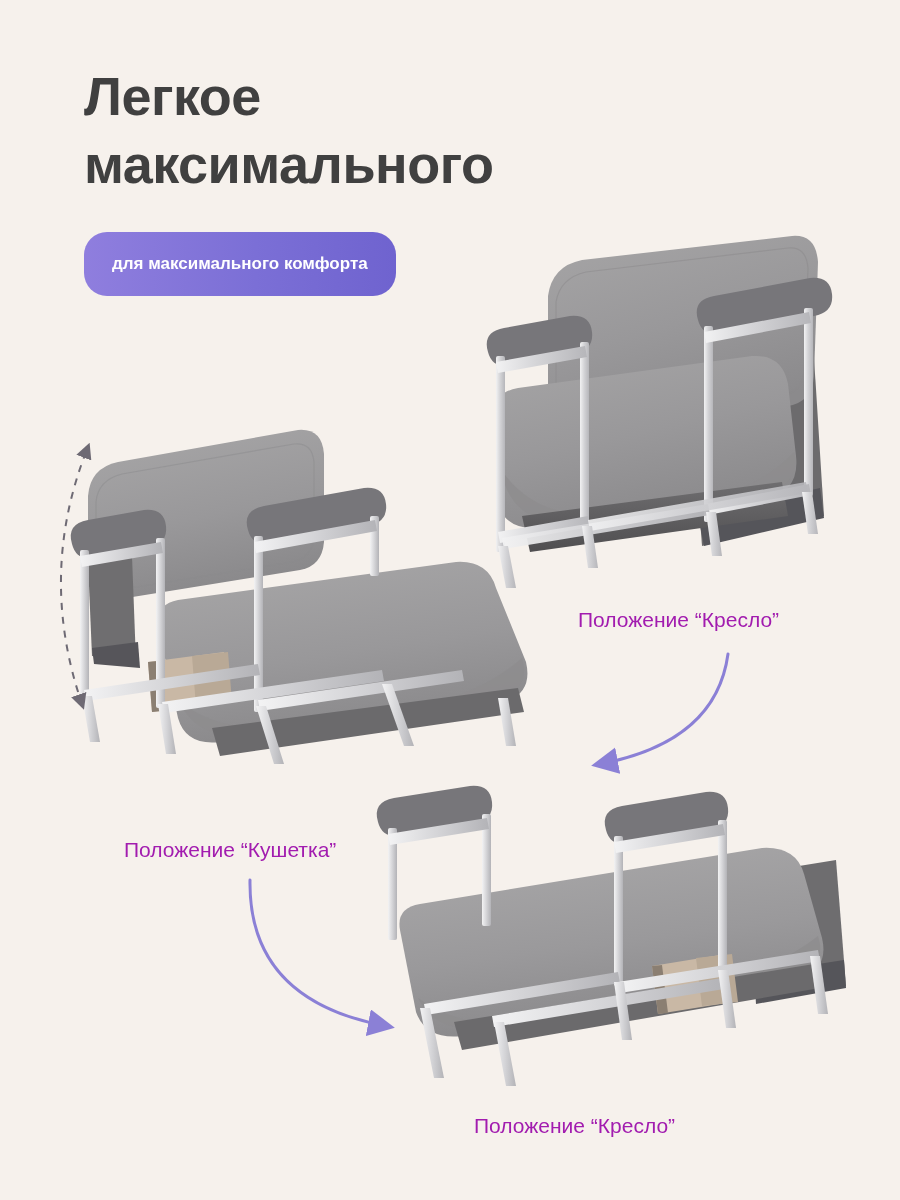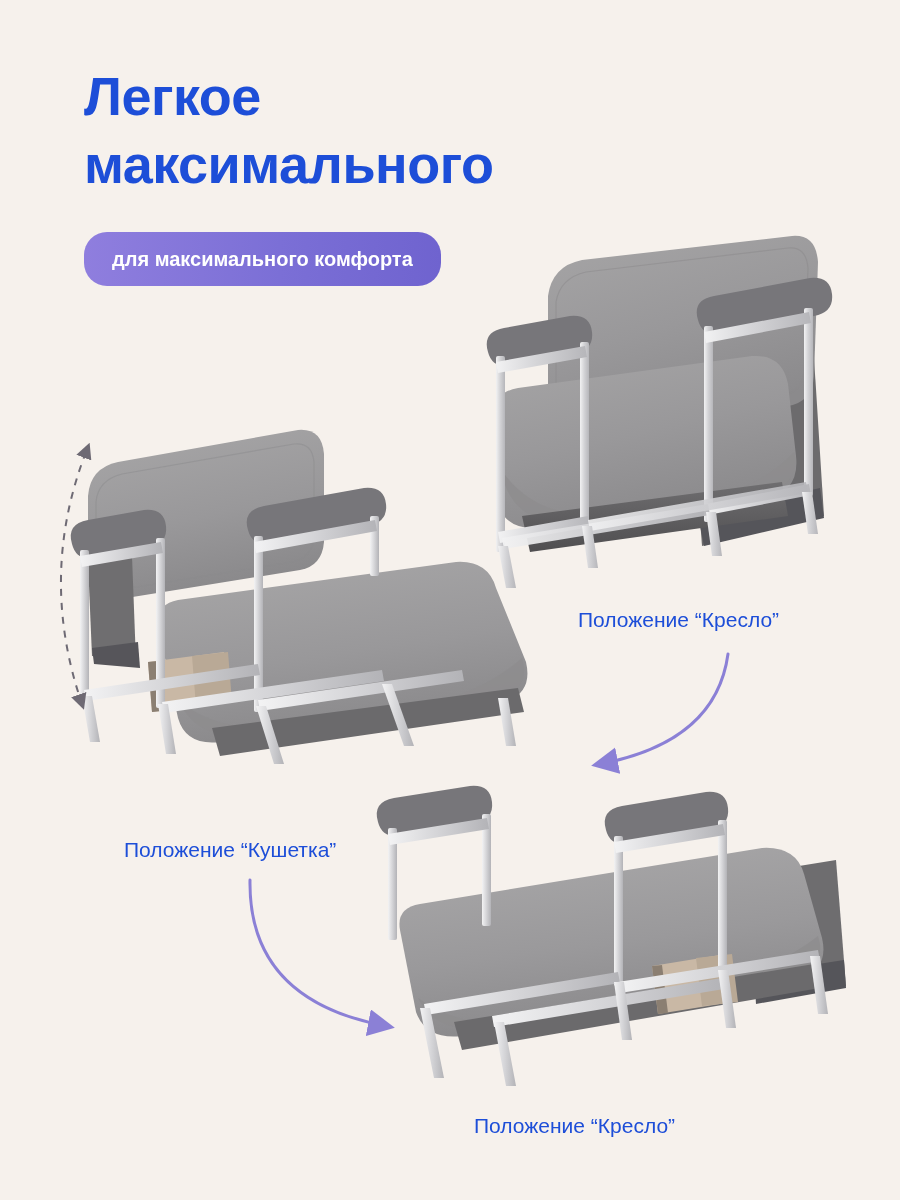--- a/index.html
+++ b/index.html
@@ -22,47 +22,47 @@
 
   
   .headline {
     position: absolute;
     left: 84px;
     top: 62px;
     width: 640px;
     font-size: 54px;
     line-height: 1.26;
     font-weight: bold;
-    color: #1d4ed8;
+    color: #404040;
     letter-spacing: -0.5px;
   }
   .headline .line {
     display: block;
   }
   .subtitle-pill {
     position: absolute;
     left: 84px;
     top: 232px;
-    height: 54px;
+    height: 64px;
     padding: 16px 28px;
     display: flex;
     align-items: center;
     border-radius: 23px;
     background: linear-gradient(90deg, #8f7ede 0%, #7b6fd6 55%, #6f63cf 100%);
     color: #ffffff;
-    font-size: 20px;
+    font-size: 17px;
     font-weight: bold;
     box-sizing: border-box;
   }
 
   
   .caption {
     position: absolute;
     font-size: 21px;
-    color: #1d4ed8;
+    color: #a21caf;
     white-space: nowrap;
   }
   .caption-chair { left: 578px; top: 608px; }
   .caption-couch { left: 92px;  top: 838px; margin-left: 32px; }
   .caption-bed   { left: 474px; top: 1114px; }
 
   
   .arrows {
     position: absolute;
     left: 0; top: 0;

